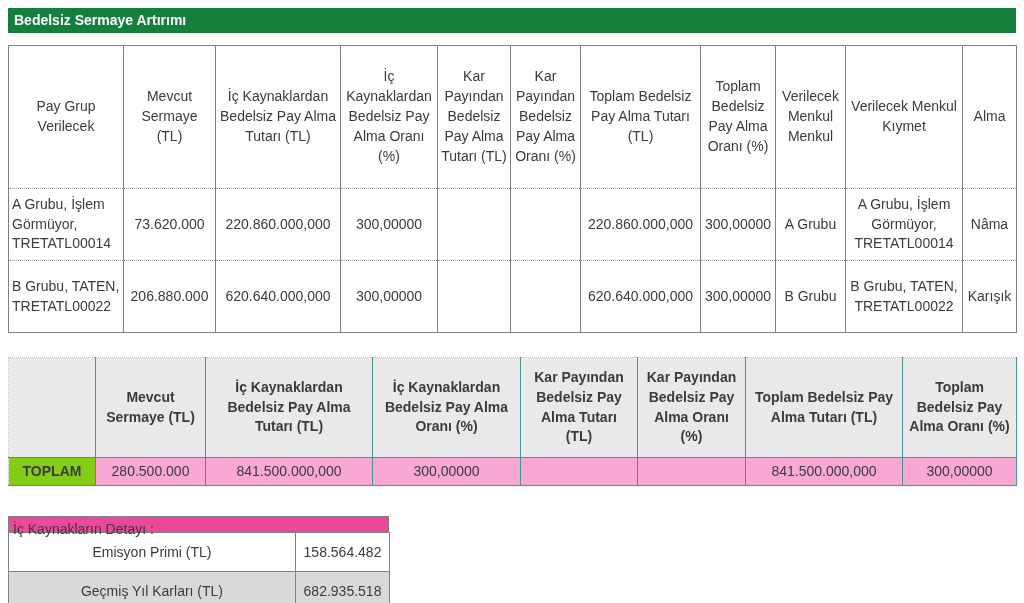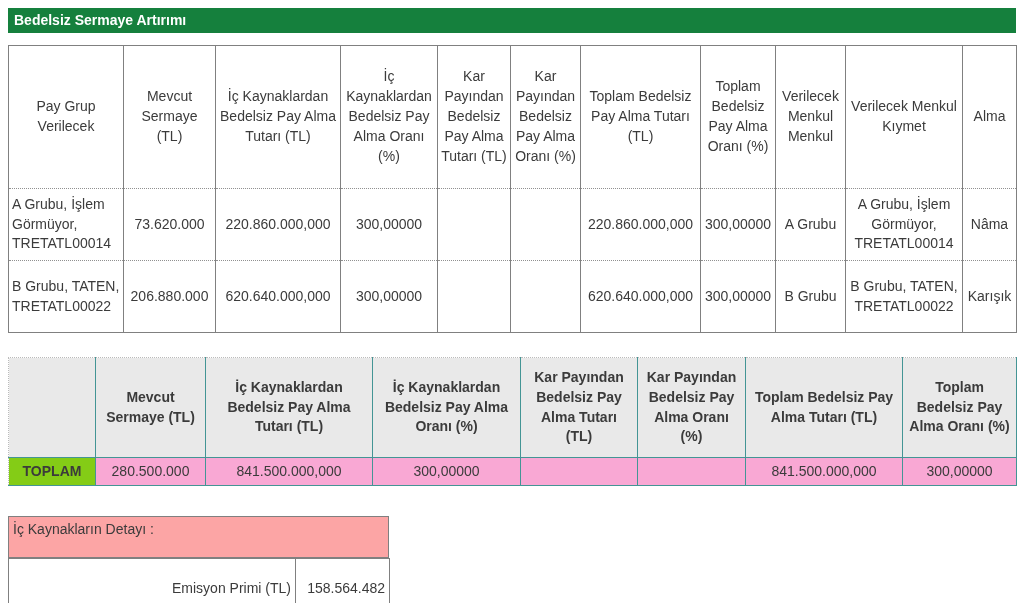--- a/index.html
+++ b/index.html
@@ -71,31 +71,31 @@
   .totals-table th:first-child, .totals-table td:first-child { border-left: 1px dotted #bbbbbb; }
   .totals-table td { height: 28px; background: #f9a8d4; }
   .totals-table td.total-label { background: #84cc16; font-weight: bold; }
 
   
   .detail-wrap { margin-top: 30px; width: 381px; }
   .detail-title {
     border: 1px solid #808080;
     font-size: 14px;
     padding: 3px 4px;
-    height: 42px;
+    height: 16px;
     line-height: 19px;
-    background: #fca5a5;
+    background: #ec4899;
   }
   .detail-table { width: 381px; font-size: 14px; }
   .detail-table td {
     border: 1px solid #808080;
-    padding: 21px 4px;
+    padding: 11px 4px;
     height: 28px;
     vertical-align: middle;
-    text-align: right;
+    text-align: center;
     overflow: hidden;
   }
   .detail-table tr.alt td { background: #d9d9d9; }
 </style>
 </head>
 <body>
 
 <div class="page">
 
   <div class="title-bar">

